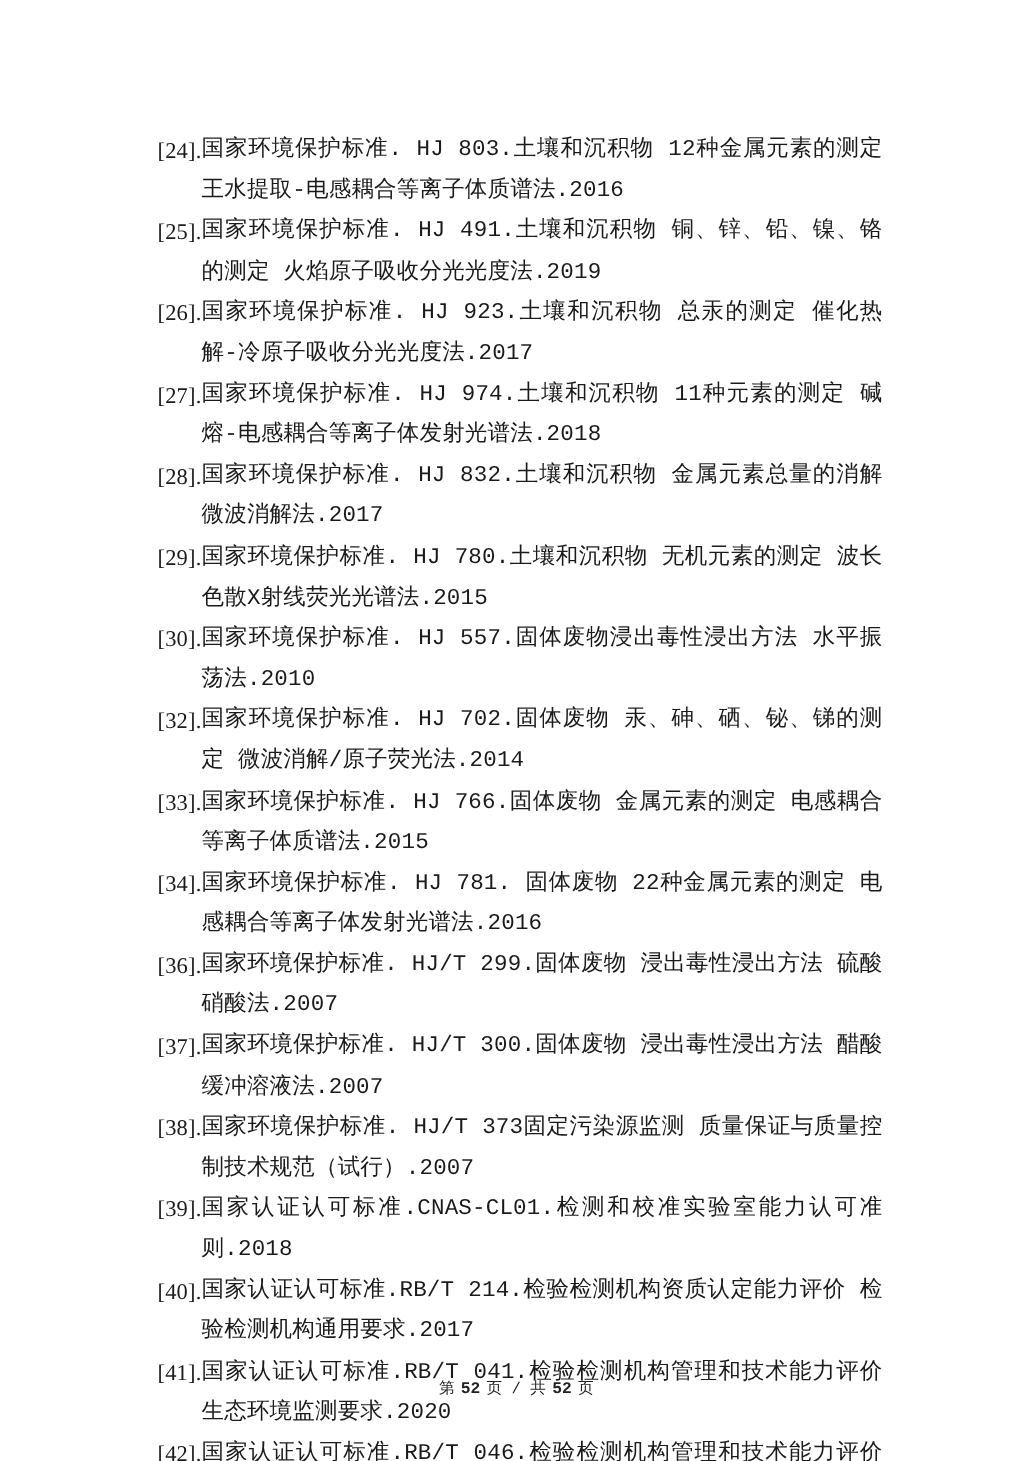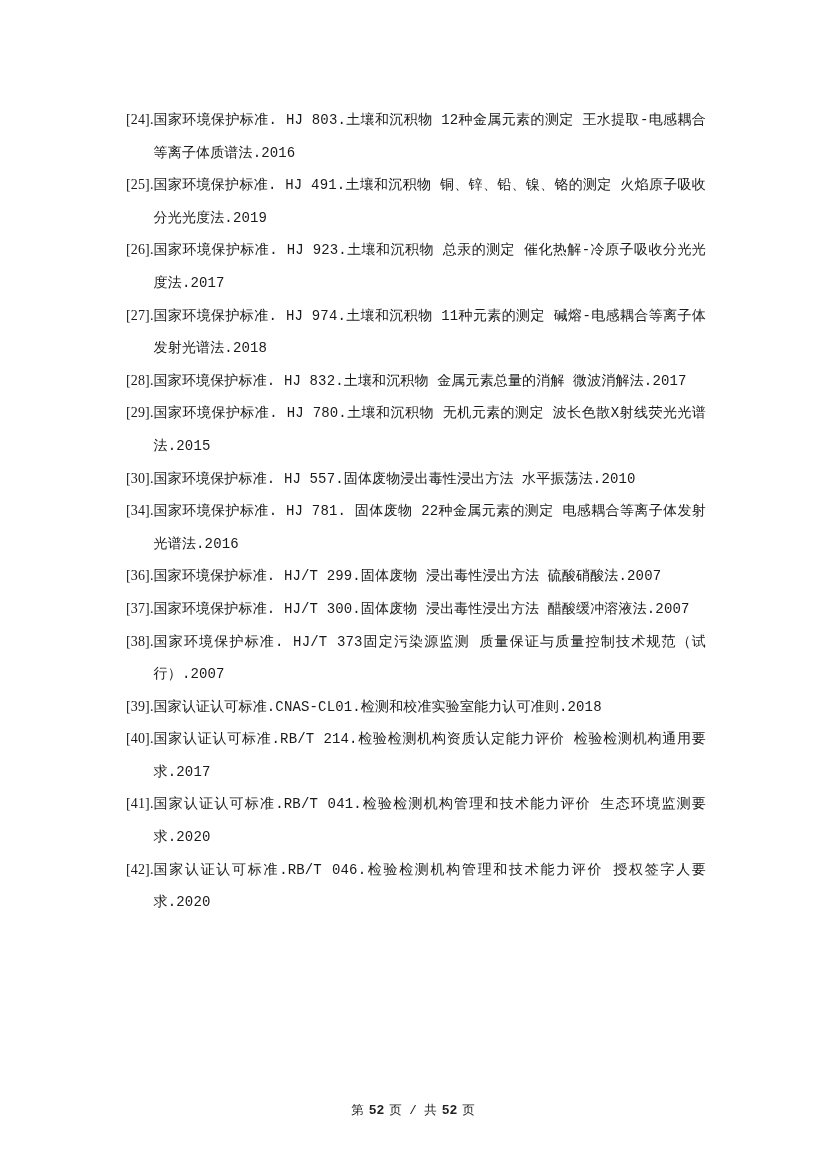--- a/index.html
+++ b/index.html
@@ -1,19 +1,19 @@
 <!DOCTYPE html>
 <html><head>
 <meta charset="utf-8">
 <style>
   html, body { margin: 0; padding: 0; background: #ffffff; }
   body { width: 826px; height: 1169px; position: relative; overflow: hidden;
          font-family: "Liberation Serif", "DejaVu Serif", serif; color: #1a1a1a; }
   .refs { position: absolute; left: 126px; top: 104px; width: 580px; }
-  .ref { display: flex; font-size: 14px; line-height: 32.6px; letter-spacing: 0.15px; }
+  .ref { display: flex; font-size: 18px; line-height: 32.6px; letter-spacing: 0.15px; }
   .ref-num { flex: 0 0 auto; white-space: nowrap; }
   .ref-text { flex: 1 1 auto; text-align: justify; text-align-last: left; font-family: Liberation Mono, monospace; }
   .footer { position: absolute; left: 0; width: 826px; top: 1059px; text-align: center;
             font-family: Liberation Mono, monospace; font-size: 12.5px; color: #222; margin-top: 43px; }
   .footer b { font-weight: bold; font-size: 13px; }
   .sp { display: inline-block; width: 5px; }
 </style>
 </head>
 <body>
 
@@ -40,20 +40,28 @@
     </div>
   <div class="ref">
       <span class="ref-num">[29].</span>
       <span class="ref-text">国家环境保护标准. HJ 780.土壤和沉积物  无机元素的测定  波长色散X射线荧光光谱法.2015</span>
     </div>
   <div class="ref">
       <span class="ref-num">[30].</span>
       <span class="ref-text">国家环境保护标准. HJ 557.固体废物浸出毒性浸出方法  水平振荡法.2010</span>
     </div>
   <div class="ref">
+      <span class="ref-num">[32].</span>
+      <span class="ref-text">国家环境保护标准. HJ 702.固体废物  汞、砷、硒、铋、锑的测定  微波消解/原子荧光法.2014</span>
+    </div>
+  <div class="ref">
+      <span class="ref-num">[33].</span>
+      <span class="ref-text">国家环境保护标准. HJ 766.固体废物  金属元素的测定  电感耦合等离子体质谱法.2015</span>
+    </div>
+  <div class="ref">
       <span class="ref-num">[34].</span>
       <span class="ref-text">国家环境保护标准. HJ 781. 固体废物  22种金属元素的测定  电感耦合等离子体发射光谱法.2016</span>
     </div>
   <div class="ref">
       <span class="ref-num">[36].</span>
       <span class="ref-text">国家环境保护标准. HJ/T 299.固体废物  浸出毒性浸出方法  硫酸硝酸法.2007</span>
     </div>
   <div class="ref">
       <span class="ref-num">[37].</span>
       <span class="ref-text">国家环境保护标准. HJ/T 300.固体废物  浸出毒性浸出方法  醋酸缓冲溶液法.2007</span>

